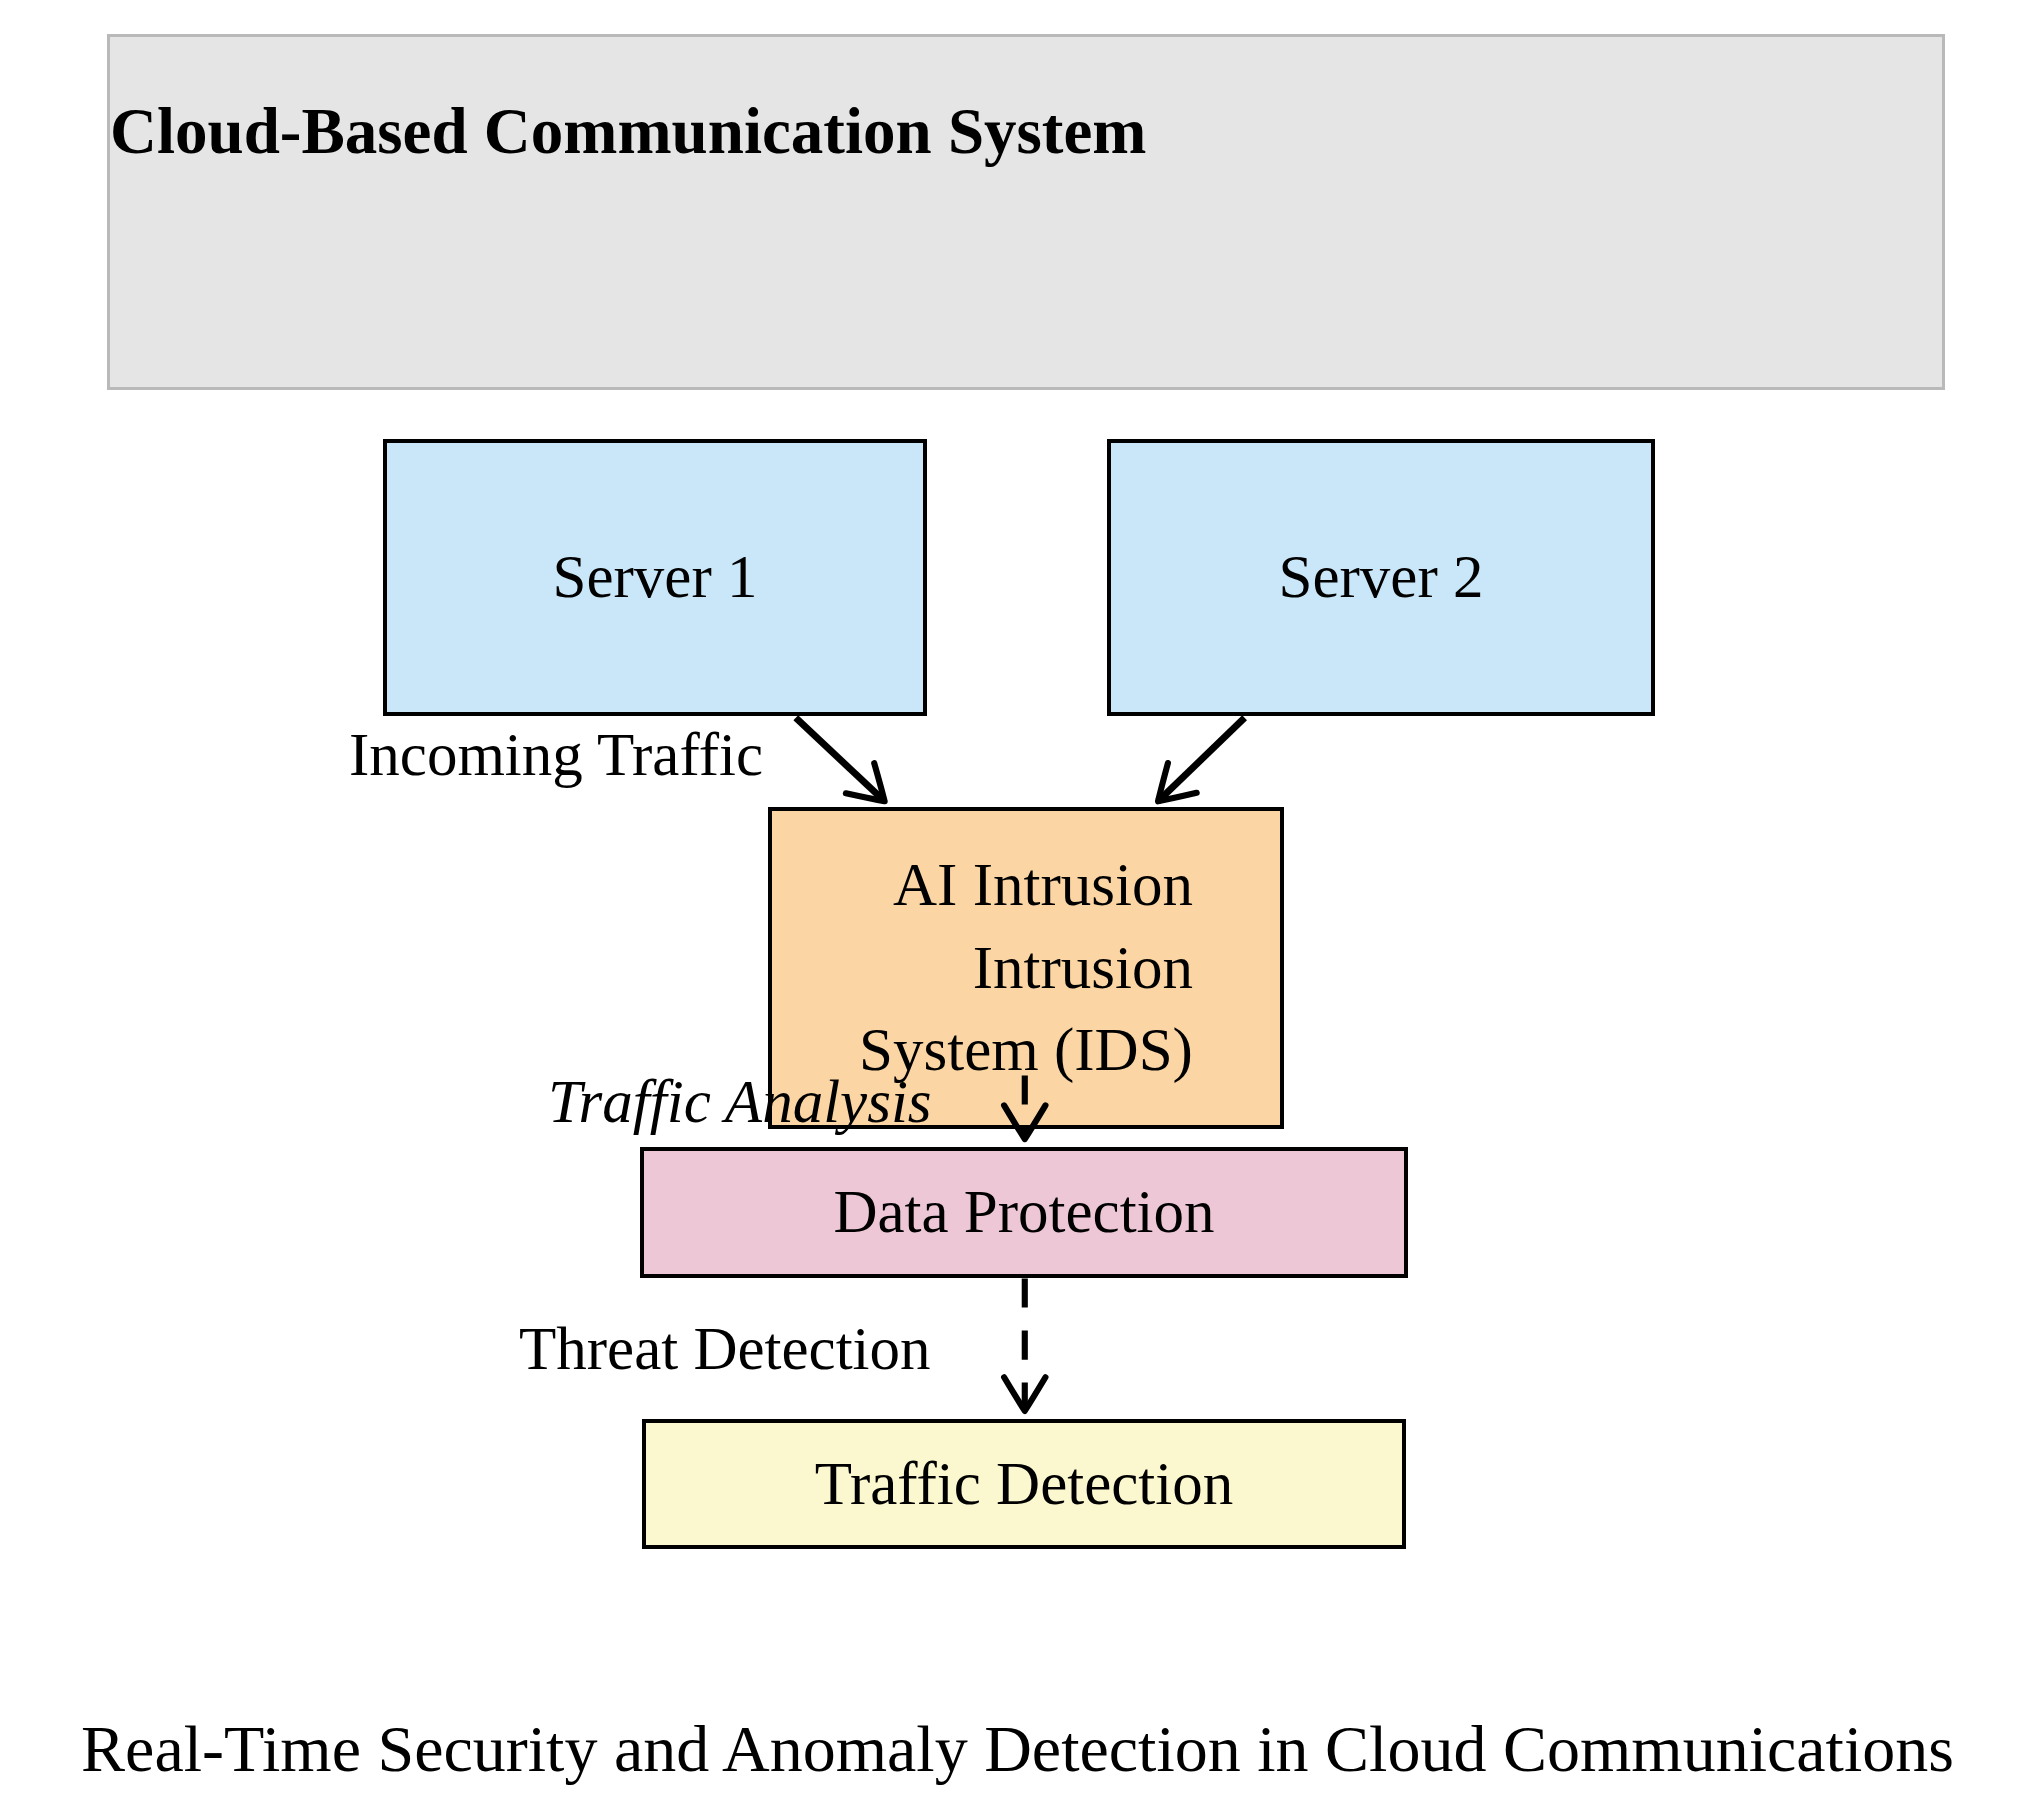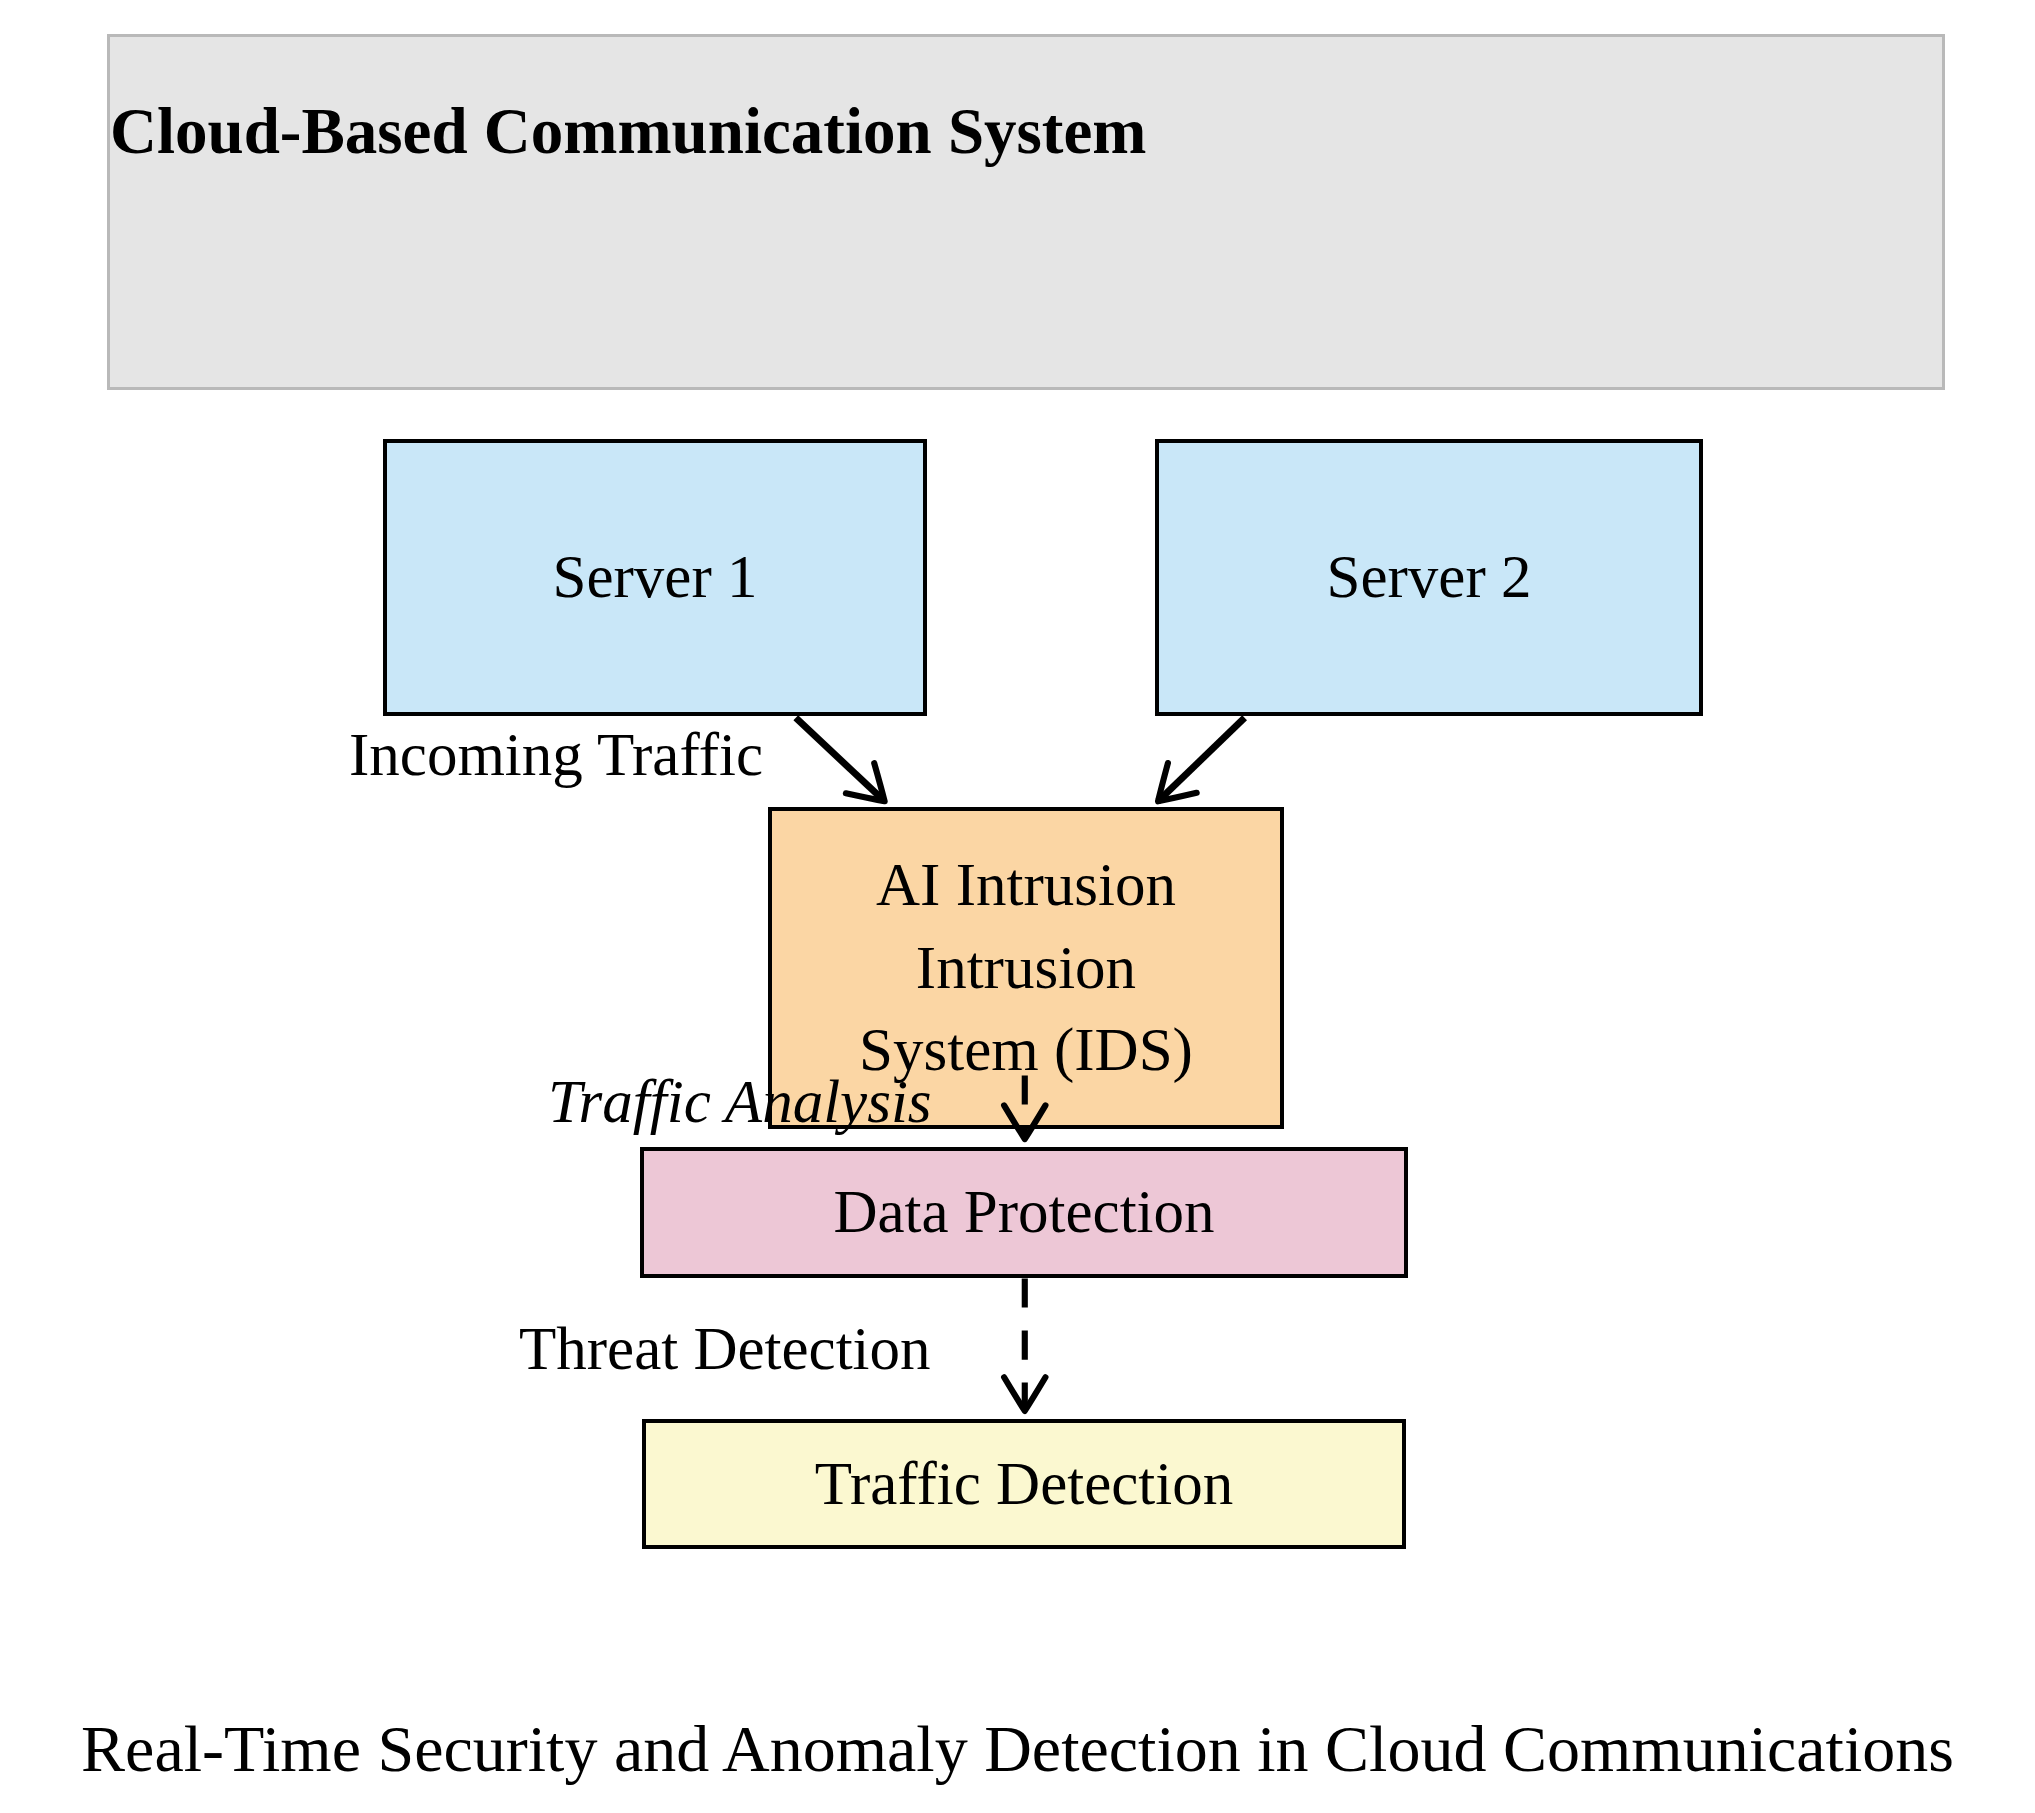--- a/index.html
+++ b/index.html
@@ -33,32 +33,31 @@
     font-weight: bold;
     line-height: 1.2;
   }
   .node {
     position: absolute;
     box-sizing: border-box;
     border: 4.6px solid var(--node-border, #000000);
     display: flex;
     align-items: center;
     justify-content: center;
-    text-align: center;
+    text-align: right;
     font-size: 61px;
     line-height: 1.35;
   }
   .node-server1 {
     left: 383px; top: 439px; width: 544px; height: 277px;
     background: var(--server-fill, #c9e7f8);
   }
   .node-server2 {
     left: 1107px; top: 439px; width: 548px; height: 277px;
     background: var(--server-fill, #c9e7f8);
-    margin-left: 48px;
   }
   .node-ids {
     left: 768px; top: 807px; width: 516px; height: 322px;
     background: var(--ids-fill, #fbd6a4);
   }
   .node-data-protection {
     left: 640px; top: 1147px; width: 768px; height: 131px;
     background: var(--data-protection-fill, #edc7d6);
   }
   .node-anomaly {

